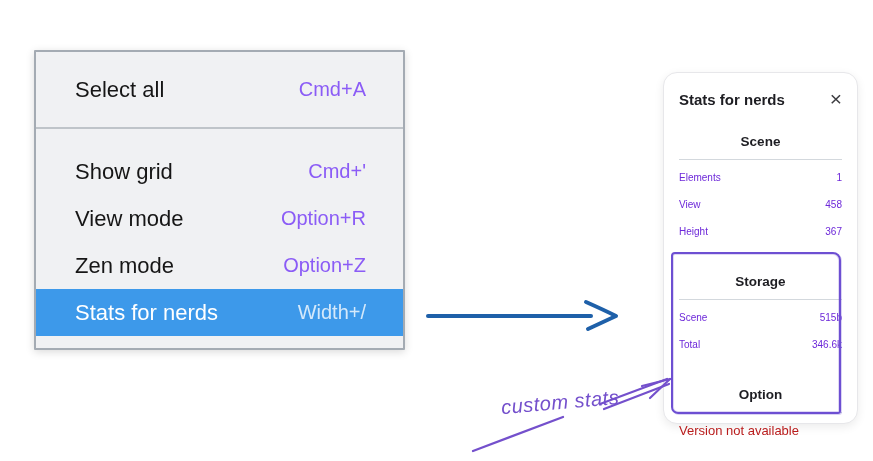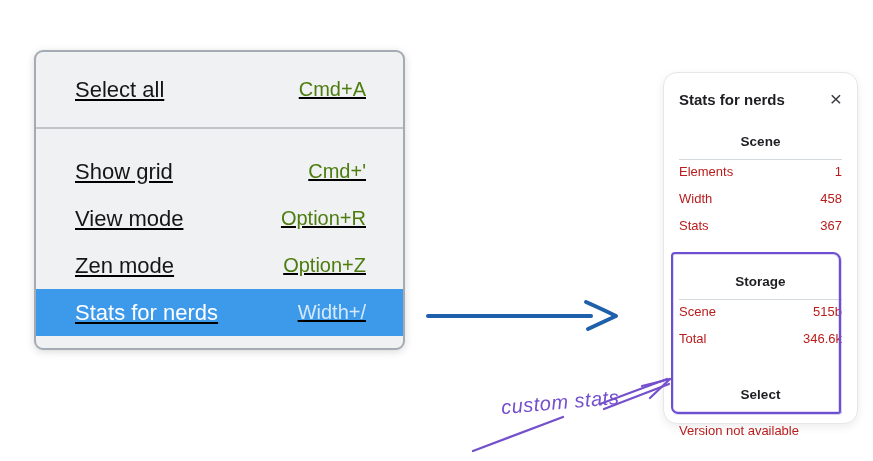--- a/index.html
+++ b/index.html
@@ -13,37 +13,36 @@
     overflow: hidden;
   }
 
   
   .menu {
     position: absolute;
     left: 34px; top: 50px;
     width: 371px;
     background: #f0f1f3;
     border: 2px solid #a4abb3;
-    border-radius: 9px;
+    border-radius: 1px;
     box-shadow: 0 2px 8px rgba(0,0,0,0.15);
     overflow: hidden;
-    text-decoration: underline;
   }
   .menu-group-top { padding: 14px 0; }
   .menu-group-bottom { padding: 19px 0 12px; text-align: right; }
   .menu-divider { height: 0; border-top: 2px solid #bfc4c9; }
   .menu-item {
     height: 47px;
     display: flex;
     align-items: center;
     justify-content: space-between;
     padding: 0 37px 0 39px;
   }
   .mi-label { font-size: 22px; color: #161616; }
-  .mi-shortcut { font-size: 20px; color: #4d7c0f; }
+  .mi-shortcut { font-size: 20px; color: #8b5cf6; }
   .menu-item.highlighted { background: #3d99ea; }
   .menu-item.highlighted .mi-label { color: #ffffff; }
   .menu-item.highlighted .mi-shortcut { color: rgba(255,255,255,0.78); }
 
   
   .flow-arrow { position: absolute; left: 424px; top: 296px; z-index: 2; }
 
   
   .panel {
     position: absolute;
@@ -80,24 +79,24 @@
   .sec-scene .sec-head { margin-top: 24px; }
   .sec-storage .sec-head, .sec-version .sec-head { margin-top: 28px; }
   .sec-rule {
     border: none;
     border-top: 1px solid #d3d8dd;
     margin: 8px 0 4px;
   }
   .p-row {
     display: flex;
     justify-content: space-between;
-    align-items: flex-start;
+    align-items: center;
     height: 27px;
-    font-size: 13px;
-    color: #b91c1c;
+    font-size: 10px;
+    color: #6d28d9;
   }
   .p-note {
     height: 27px;
     display: flex;
     align-items: center;
     font-size: 13px;
     color: #b91c1c;
   }
 
   
@@ -171,44 +170,44 @@
     </div>
 
     <div class="sec sec-scene">
       <div class="sec-head">Scene</div>
       <hr class="sec-rule">
       <div class="p-row">
         <span>Elements</span>
         <span>1</span>
       </div>
       <div class="p-row">
-        <span>Width</span>
+        <span>View</span>
         <span>458</span>
       </div>
       <div class="p-row">
-        <span>Stats</span>
+        <span>Height</span>
         <span>367</span>
       </div>
     </div>
 
     <div class="sec sec-storage">
       <div class="sec-head">Storage</div>
       <hr class="sec-rule">
       <div class="p-row">
         <span>Scene</span>
         <span>515b</span>
       </div>
       <div class="p-row">
         <span>Total</span>
         <span>346.6k</span>
       </div>
     </div>
 
     <div class="sec sec-version">
-      <div class="sec-head">Select</div>
+      <div class="sec-head">Option</div>
       <hr class="sec-rule">
       <div class="p-note">Version not available</div>
     </div>
   </div>
 
   <div class="purple-box"></div>
 
   <svg class="annotation-arrow" width="225" height="92" viewBox="0 0 225 92">
     <g stroke="#7450cc" stroke-width="2.2" fill="none" stroke-linecap="round" stroke-linejoin="round">
       <line x1="15" y1="83" x2="105" y2="49"></line>

